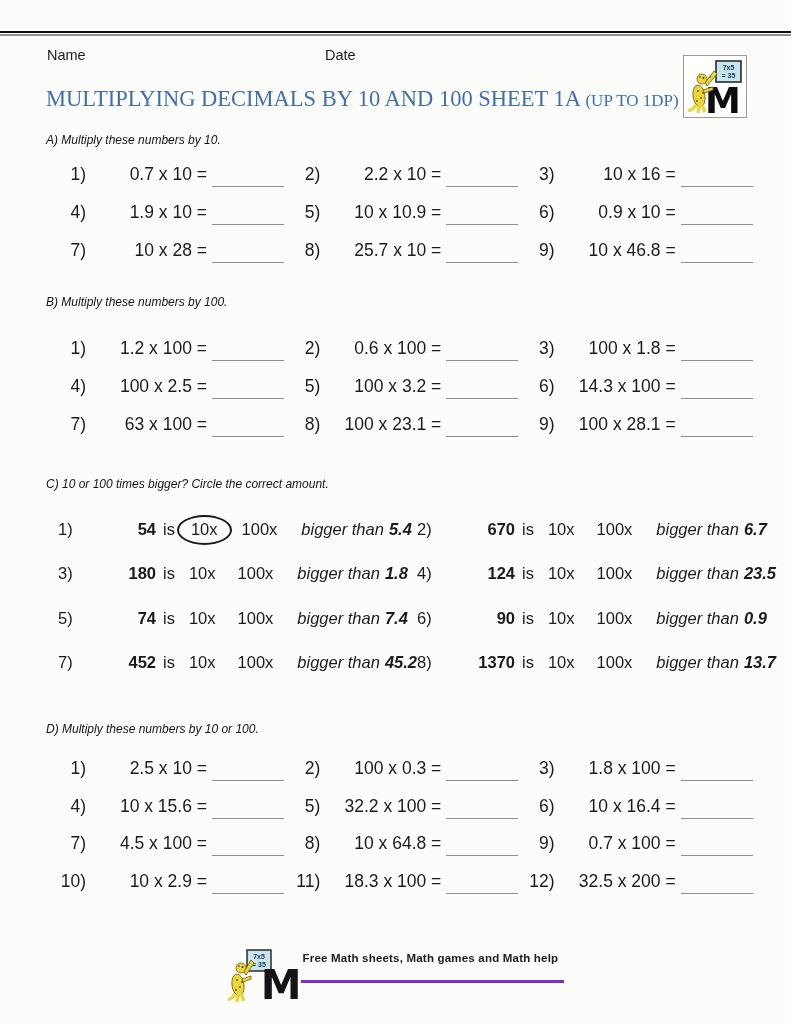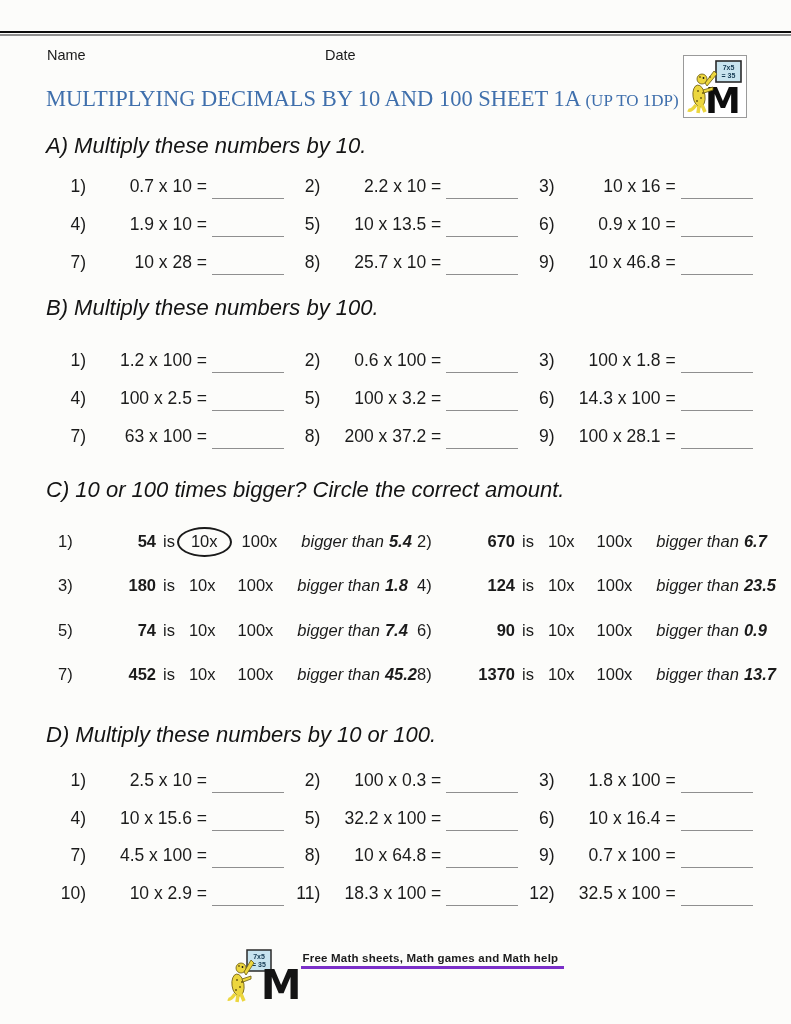--- a/index.html
+++ b/index.html
@@ -16,21 +16,21 @@
   .logo-box { position: absolute; top: 55px; right: 44px; width: 64px; height: 63px;
               border: 1.5px solid #9a9a9a; background: #fff;
               display: flex; align-items: center; justify-content: center; }
 
   .title { position: absolute; top: 86px; left: 46px; white-space: nowrap;
            font-family: "Liberation Serif", serif; color: #3f6fac; font-size: 22.5px; }
   .title .suffix { font-size: 17px; }
 
   .section { position: absolute; left: 0; right: 0; }
   #sec-a { top: 133px; } #sec-b { top: 295px; } #sec-c { top: 477px; } #sec-d { top: 722px; }
-  .sec-heading { font-style: italic; font-size: 22px; margin-left: 46px; color: #141414; }
+  .sec-heading { font-style: italic; font-size: 12px; margin-left: 46px; color: #141414; }
 
   .grid3 { display: grid; grid-template-columns: repeat(3, 1fr); padding-left: 52px; padding-right: 36px; }
   #grid-a { margin-top: 8px; }  #grid-b { margin-top: 20px; } #grid-d { margin-top: 14px; }
   .problem { height: 38px; display: flex; align-items: center; font-size: 17.5px; }
   #grid-d .problem { height: 37.5px; }
   .pnum  { flex: none; width: 34px; text-align: right; margin-right: 9px; }
   .pexpr { flex: none; width: 112px; text-align: right; white-space: nowrap; }
   .blank { flex: none; width: 72px; height: 1px; border-bottom: 1.5px solid #8f8f8f;
            margin-left: 5px; position: relative; top: 12px; }
 
@@ -46,21 +46,21 @@
   .cbig { font-style: italic; }
   .cbig b { margin-left: 5px; }
 
   .footer { position: absolute; top: 948px; left: 0; width: 100%;
             display: flex; justify-content: center; align-items: flex-start; }
   .f-logo svg { display: block; }
   .f-m { font-family: "DejaVu Sans", sans-serif; font-size: 41px; font-weight: bold;
          letter-spacing: -3px; line-height: 1; margin: 17px 0 0 -12px; color: #141414; }
   .f-col { margin-left: 2px; }
   .f-tagline { font-size: 11.5px; font-weight: bold; letter-spacing: 0.2px; color: #1c1c1c;
-               padding: 4px 6px 2px 2px; border-bottom: 3px solid #7a2fc8; }
+               padding: 4px 6px 16px 2px; border-bottom: 3px solid #7a2fc8; }
   .f-site { font-family: "DejaVu Sans", sans-serif; font-size: 26px; font-weight: bold;
             letter-spacing: 0.5px; color: #222; margin-top: 1px; }
 </style>
 </head>
 <body>
 
 <div class="page">
 
   <div class="rule-black"></div>
   <div class="rule-gray"></div>
@@ -118,21 +118,21 @@
           <span class="pexpr">10 x 16 =</span>
           <span class="blank"></span>
         </div>
         <div class="problem">
           <span class="pnum">4)</span>
           <span class="pexpr">1.9 x 10 =</span>
           <span class="blank"></span>
         </div>
         <div class="problem">
           <span class="pnum">5)</span>
-          <span class="pexpr">10 x 13.5 =</span>
+          <span class="pexpr">10 x 10.9 =</span>
           <span class="blank"></span>
         </div>
         <div class="problem">
           <span class="pnum">6)</span>
           <span class="pexpr">0.9 x 10 =</span>
           <span class="blank"></span>
         </div>
         <div class="problem">
           <span class="pnum">7)</span>
           <span class="pexpr">10 x 28 =</span>
@@ -184,21 +184,21 @@
           <span class="pexpr">14.3 x 100 =</span>
           <span class="blank"></span>
         </div>
         <div class="problem">
           <span class="pnum">7)</span>
           <span class="pexpr">63 x 100 =</span>
           <span class="blank"></span>
         </div>
         <div class="problem">
           <span class="pnum">8)</span>
-          <span class="pexpr">200 x 37.2 =</span>
+          <span class="pexpr">100 x 23.1 =</span>
           <span class="blank"></span>
         </div>
         <div class="problem">
           <span class="pnum">9)</span>
           <span class="pexpr">100 x 28.1 =</span>
           <span class="blank"></span>
         </div>
       </div>
   </div>
 
@@ -325,21 +325,21 @@
           <span class="pexpr">10 x 2.9 =</span>
           <span class="blank"></span>
         </div>
         <div class="problem">
           <span class="pnum">11)</span>
           <span class="pexpr">18.3 x 100 =</span>
           <span class="blank"></span>
         </div>
         <div class="problem">
           <span class="pnum">12)</span>
-          <span class="pexpr">32.5 x 100 =</span>
+          <span class="pexpr">32.5 x 200 =</span>
           <span class="blank"></span>
         </div>
       </div>
   </div>
 
   <div class="footer">
     <div class="f-logo">
       <svg width="46" height="56" viewBox="0 0 46 56">
         <rect x="20" y="2" width="24" height="21" fill="#c8e4ef" stroke="#2a2a2a" stroke-width="1.5"></rect>
         <text x="32" y="10.5" font-size="7" text-anchor="middle" fill="#143a52" font-weight="bold">7x5</text>

